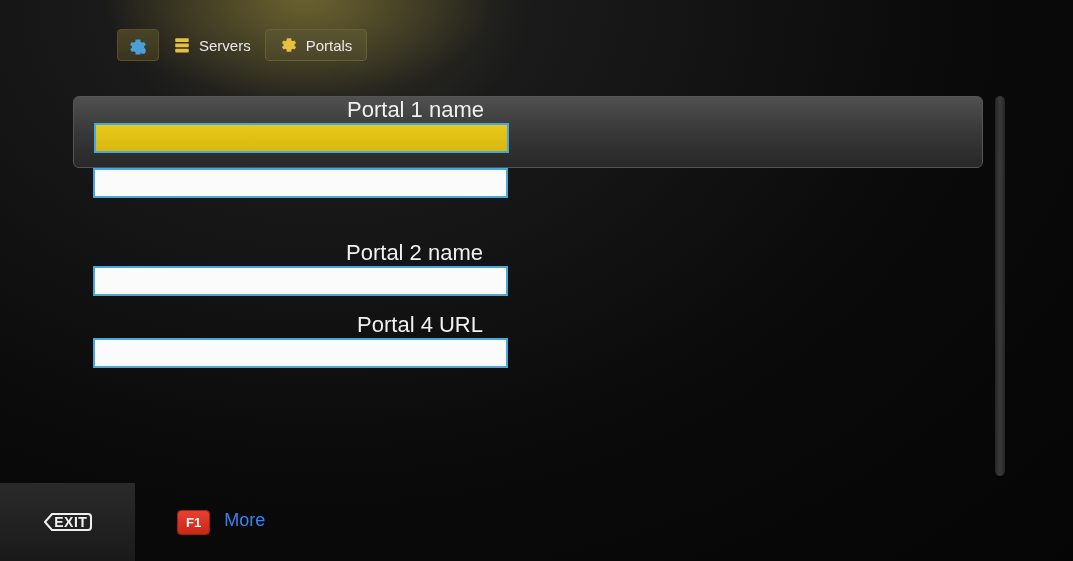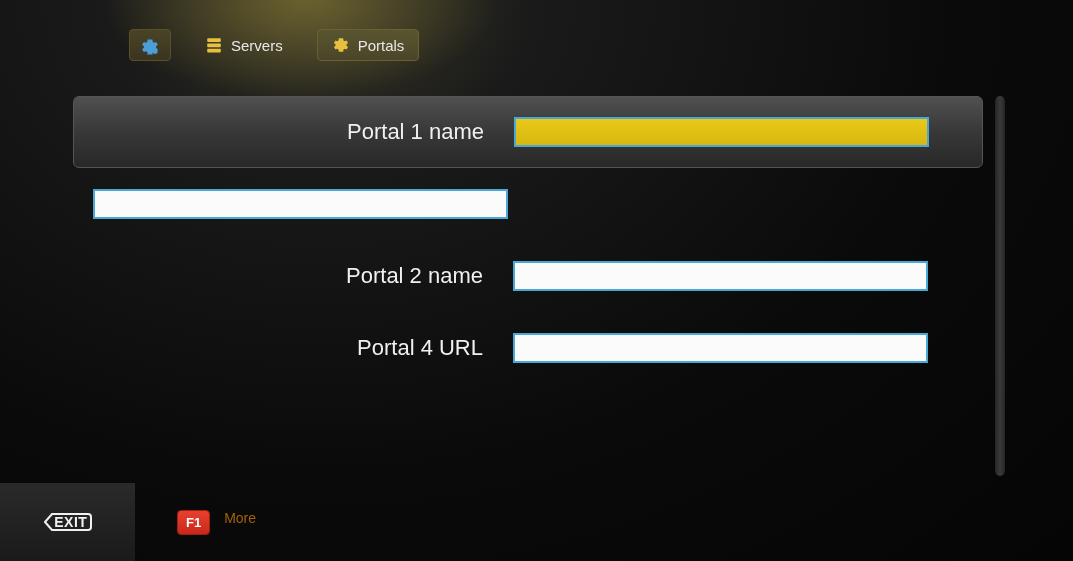--- a/index.html
+++ b/index.html
@@ -20,23 +20,23 @@
       top: -100px;
       left: 100px;
       width: 400px;
       height: 200px;
       background: radial-gradient(ellipse, rgba(180, 160, 60, 0.4) 0%, transparent 70%);
       pointer-events: none;
     }
     .tabs {
       position: absolute;
       top: 29px;
-      left: 85px;
-      display: flex;
-      gap: 20px;
+      left: 73px;
+      display: flex;
+      gap: 0;
       padding-left: 44px;
     }
     .tab {
       display: flex;
       align-items: center;
       gap: 8px;
       padding: 6px 14px;
       border-radius: 4px;
       cursor: pointer;
       font-size: 15px;
@@ -74,23 +74,23 @@
       fill: #e8c040;
     }
     .form-area {
       position: absolute;
       top: 96px;
       left: 73px;
       width: 910px;
     }
     .form-row {
       display: flex;
-      align-items: center;
       height: 72px;
       padding: 0 20px;
+      flex-direction: column;
     }
     .form-row.highlighted {
       background: linear-gradient(to bottom, #505050, #383838, #282828);
       border-radius: 6px;
       border: 1px solid #555;
     }
     .form-label {
       width: 420px;
       text-align: right;
       padding-right: 30px;
@@ -168,22 +168,22 @@
     .f1-badge {
       background: linear-gradient(to bottom, #e84030, #c82818);
       color: #fff;
       padding: 4px 8px;
       border-radius: 4px;
       font-size: 13px;
       font-weight: bold;
       border: 1px solid #a02010;
     }
     .f1-label {
-      color: #a16207;
-      font-size: 14px;
+      color: #3b82f6;
+      font-size: 18px;
     }
   </style>
 </head>
 <body>
 
 <div class="glow-top"></div>
 
 <div class="tabs">
   <div class="tab settings-only">
     <span class="gear-icon">

